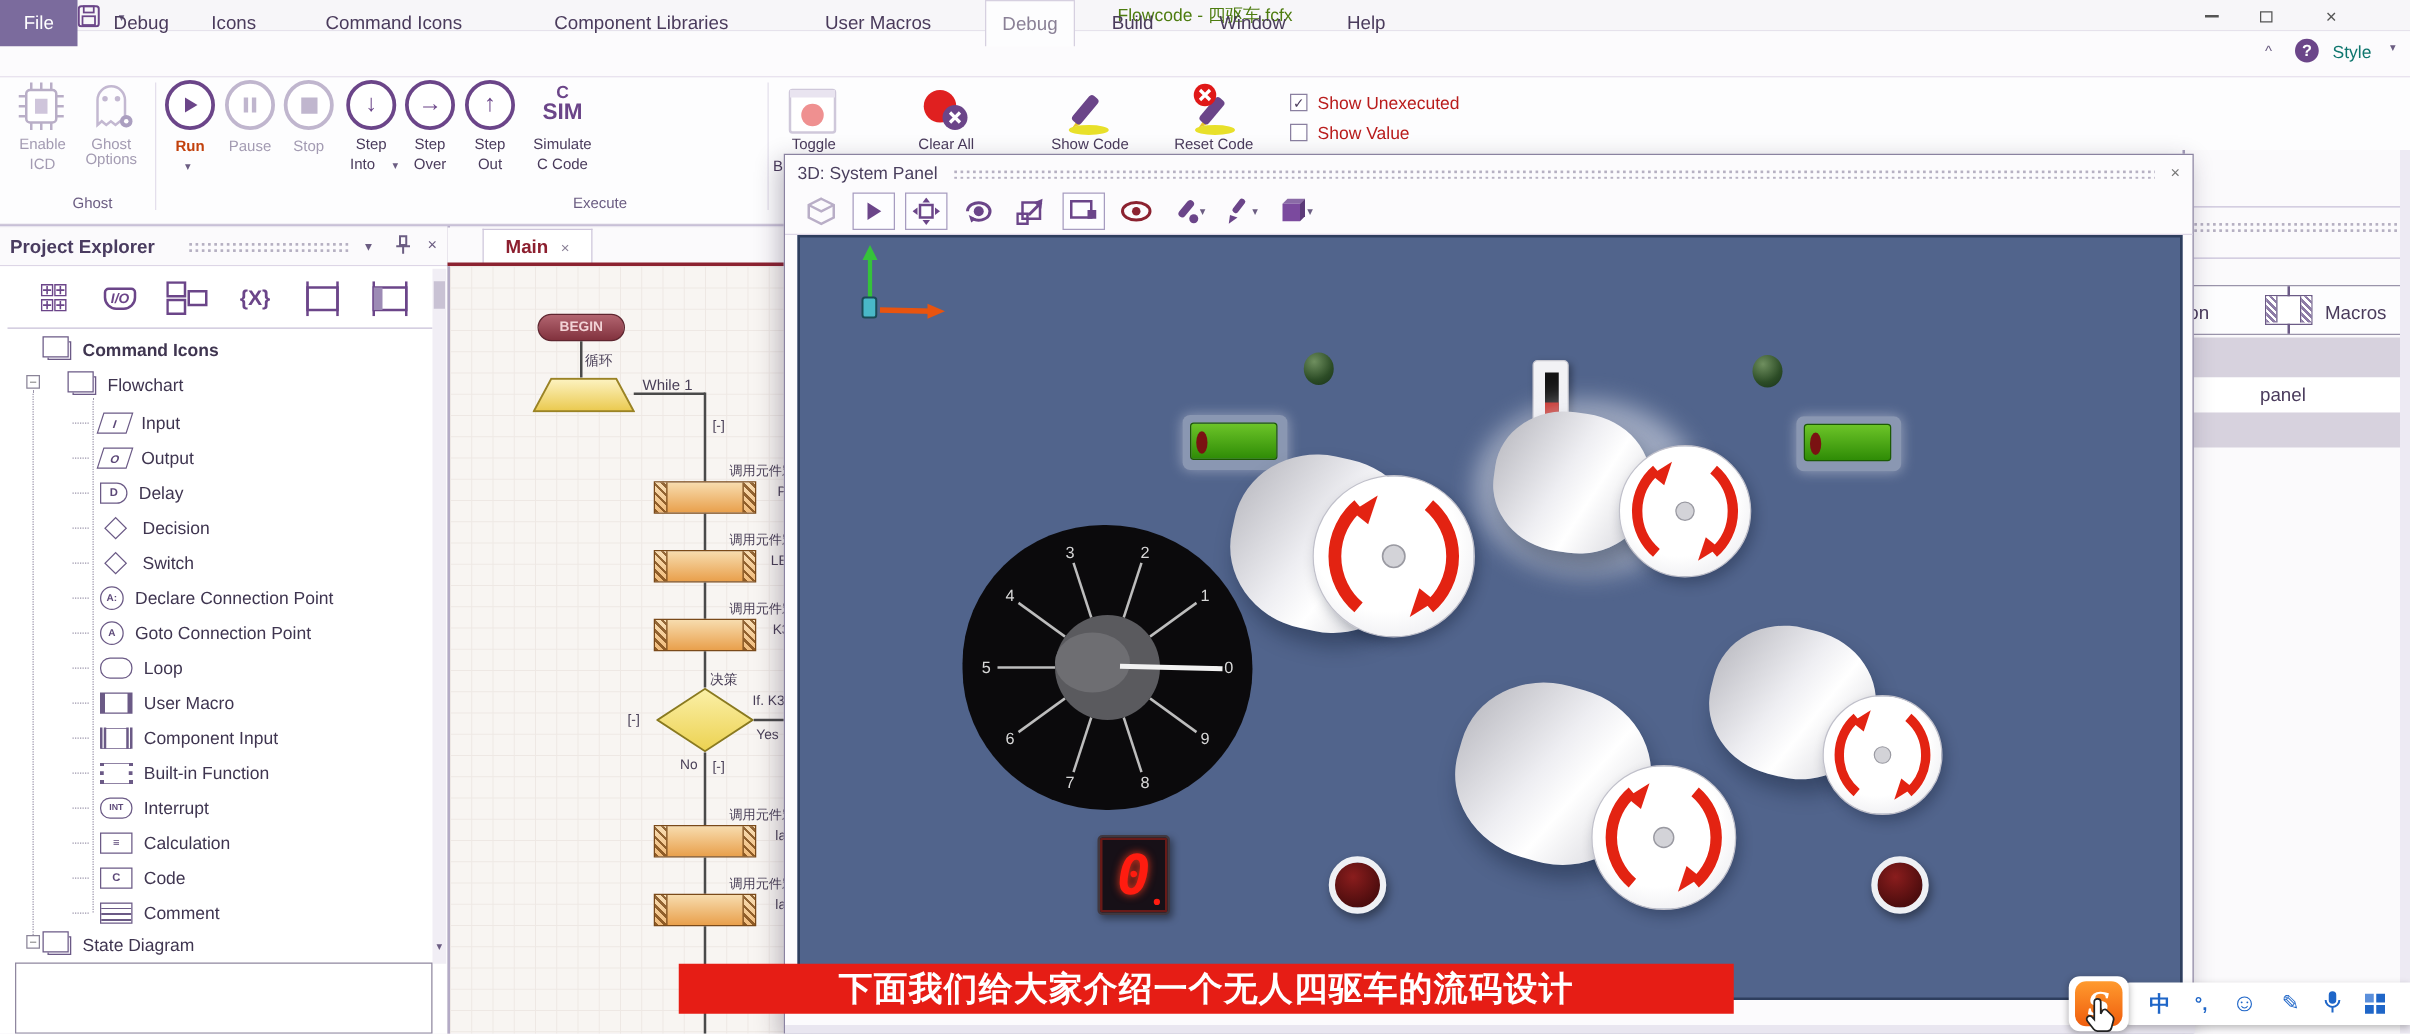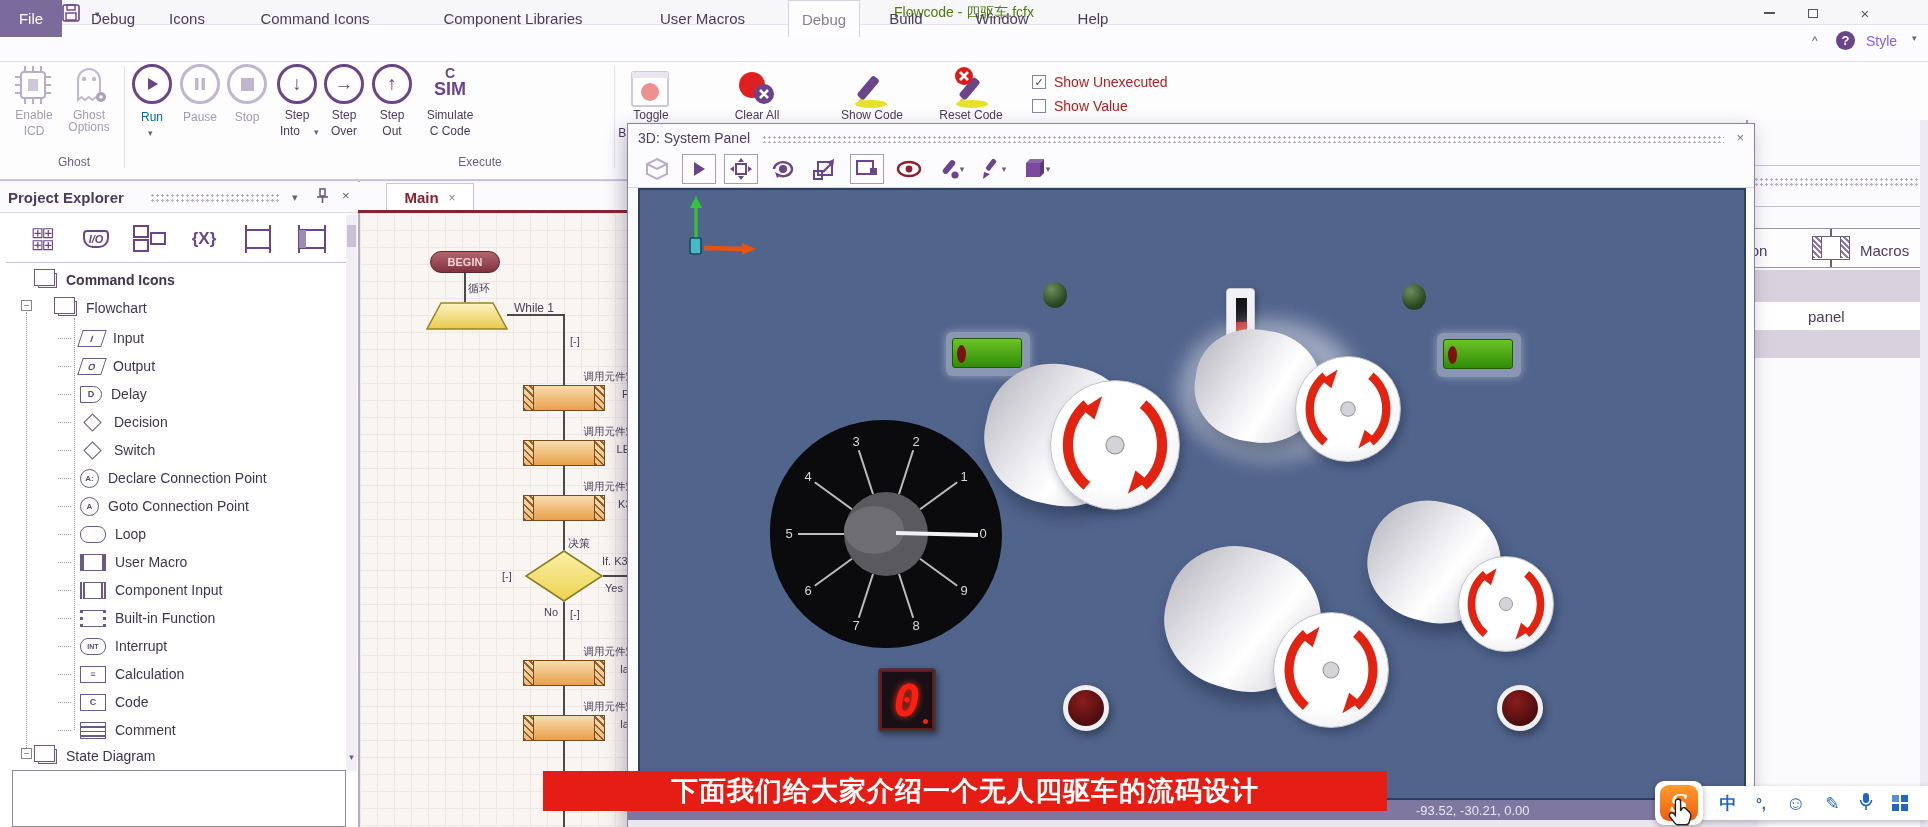--- a/index.html
+++ b/index.html
@@ -18,21 +18,21 @@
 .menubar{left:0;top:25px;width:1928px;height:37px;background:#fcfbfd;border-bottom:1px solid #e2dcea}
 .mitem{top:0;height:37px;display:flex;align-items:center;justify-content:center;font-size:15px;color:#4a3b5c;cursor:default}
 .mitem.active{background:#7b6b9d;color:#fff}
 .mitem.seltab{border:1px solid #d6d0e0;border-bottom:none;background:#fdfdfe;color:#8a8096}
 .helpcirc{width:19px;height:19px;border-radius:50%;background:#6b4589;color:#fff;display:flex;align-items:center;justify-content:center;font-weight:bold;font-size:13px}
 
 .ribbon{left:0;top:62px;width:1928px;height:118px;background:#fdfdfe;border-bottom:1px solid #cfc8da}
 .vsep{top:66px;width:1px;height:102px;background:#e4dfec}
 .rlabel{font-size:12px;color:#5c4f72;text-align:center}
 .rlabel.grey{color:#a39bb2}
-.rlabel.purple{color:#0369a1;font-weight:normal}
+.rlabel.purple{color:#c2410c;font-weight:bold}
 .grplabel{top:155px;font-size:12px;color:#6b5d82;text-align:center}
 .cbtn{width:40px;height:40px;border-radius:50%;border:3px solid #6b4589;display:flex;align-items:center;justify-content:center;background:#fff}
 .cbtn.grey{border-color:#c0b6ce}
 .caret{font-size:9px;color:#6b5d82}
 .simtxt{color:#6b4589;font-weight:bold;text-align:center;line-height:1;font-size:13px}
 .cb{width:14px;height:14px;border:1.5px solid #8a80a0;background:#fff;display:flex;align-items:center;justify-content:center;font-size:11px;color:#4a3b5c}
 .cblabel{font-size:14px;color:#b91c1c}
 
 .pehdr{left:0;top:182px;width:358px;height:31px;background:#fbfafc;border-bottom:1px solid #ddd6e6}
 .dots{background-image:radial-gradient(#b6b0c2 1px,transparent 1.2px);background-size:5px 5px;height:9px}
@@ -159,21 +159,21 @@
 <div class="abs mitem" style="left:157px;width:60px">Icons</div>
 <div class="abs mitem" style="left:240px;width:150px">Command Icons</div>
 <div class="abs mitem" style="left:408px;width:210px">Component Libraries</div>
 <div class="abs mitem" style="left:640px;width:125px">User Macros</div>
 <div class="abs mitem seltab" style="left:788px;width:72px">Debug</div>
 <div class="abs mitem" style="left:872px;width:68px">Build</div>
 <div class="abs mitem" style="left:958px;width:88px">Window</div>
 <div class="abs mitem" style="left:1062px;width:62px">Help</div>
 <div class="abs" style="left:1812px;top:34px;font-size:12px;color:#6b5d82">^</div>
 <div class="abs helpcirc" style="left:1836px;top:31px">?</div>
-<div class="abs" style="left:1866px;top:33px;font-size:14px;color:#8b5cf6">Style</div>
+<div class="abs" style="left:1866px;top:33px;font-size:14px;color:#0f766e">Style</div>
 <div class="abs caret" style="left:1912px;top:33px">▾</div>
 
 <div class="abs ribbon"></div>
 
 <div class="abs" style="left:13px;top:64px">
   <svg width="40" height="42" viewBox="0 0 40 42">
       <g stroke="#b9aec7" stroke-width="2">
         <line x1="12" y1="2" x2="12" y2="8"></line>
         <line x1="20" y1="2" x2="20" y2="8"></line>
         <line x1="28" y1="2" x2="28" y2="8"></line>
@@ -710,23 +710,20 @@
       <span class="dialnum" style="left:190px;top:169px">9</span>
     </div>
 
     <div class="seg7" style="left:238px;top:478px">
         <b>0</b>
       </div>
 
     <div class="rbtn" style="left:423px;top:495px"></div>
     <div class="rbtn" style="left:857px;top:495px"></div>
   </div>
-  <div class="abs statusbar">
-    <span class="abs" style="left:788px;top:3px">-93.52, -30.21, 0.00</span>
-  </div>
   <div class="abs botstrip"></div>
 </div>
 
 <div class="abs banner">
   <span>下面我们给大家介绍一个无人四驱车的流码设计</span>
 </div>
 
 <div class="abs imebar ime">
   <span class="imeic">中</span>
   <span class="imeic" style="font-size:15px">°,</span>

